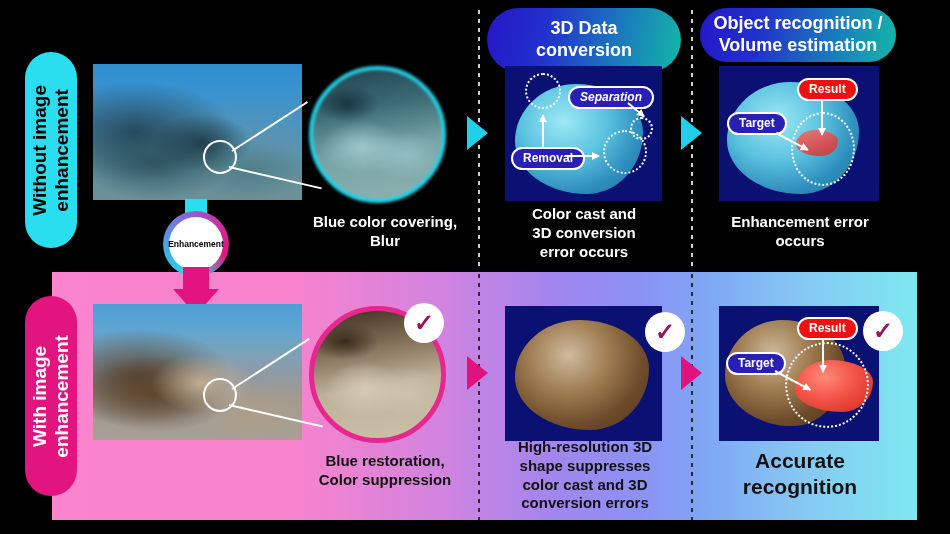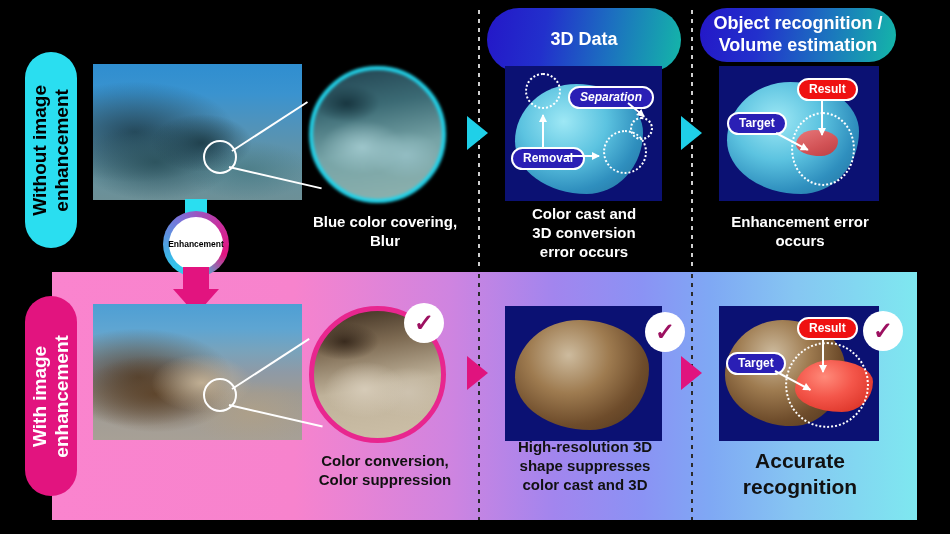--- a/index.html
+++ b/index.html
@@ -269,20 +269,21 @@
   <div class="band"></div>
 
   <div class="vdots" style="left:478px; top:10px; height:258px;"></div>
   <div class="vdots" style="left:691px; top:10px; height:258px;"></div>
   <div class="vdots dark" style="left:478px; top:274px; height:246px;"></div>
   <div class="vdots dark" style="left:691px; top:274px; height:246px;"></div>
 
   <div class="headpill headpill-a">
     <div>
       <div>3D Data</div>
+      <div>conversion</div>
     </div>
   </div>
   <div class="headpill headpill-b">
     <div>
       <div>Object recognition /</div>
       <div>Volume estimation</div>
     </div>
   </div>
 
   <div class="sidepill sidepill-top">
@@ -358,35 +359,36 @@
 
   <div class="photo reef-brown" style="left:93px; top:304px; width:209px; height:136px;"></div>
   <div class="roi-ring" style="left:203px; top:378px; width:34px; height:34px;"></div>
   <div class="leader" style="left:232px; top:388px; width:92px; transform: rotate(-33deg);"></div>
   <div class="leader" style="left:229px; top:404px; width:96px; transform: rotate(13deg);"></div>
 
   <div class="magcircle mag-pink" style="left:309px; top:306px; width:137px; height:137px;"></div>
   <div class="check" style="left:404px; top:303px;">✓</div>
 
   <div class="caption caption-dark" style="left:290px; top:452px; width:190px;">
-    <div>Color conversion,</div>
+    <div>Blue restoration,</div>
     <div>Color suppression</div>
   </div>
 
   <div class="tri tri-pink" style="left:467px; top:356px;"></div>
 
   <div class="panel3d" style="left:505px; top:306px; width:157px; height:135px;">
     <div class="blob blob-brown" style="left:10px; top:14px; width:134px; height:110px;"></div>
   </div>
   <div class="check" style="left:645px; top:312px;">✓</div>
 
   <div class="caption caption-dark" style="left:495px; top:438px; width:180px;">
     <div>High-resolution 3D</div>
     <div>shape suppresses</div>
     <div>color cast and 3D</div>
+    <div>conversion errors</div>
   </div>
 
   <div class="tri tri-pink" style="left:681px; top:356px;"></div>
 
   <div class="panel3d" style="left:719px; top:306px; width:160px; height:135px;">
     <div class="blob blob-brown" style="left:6px; top:14px; width:120px; height:106px;"></div>
     <div class="redblob" style="left:76px; top:54px; width:78px; height:52px; background: radial-gradient(ellipse at 38% 32%, #ff8a7a 0%, #f4564a 42%, #e03a2e 76%, #c62b22 100%);"></div>
     <div class="dotted-ring" style="left:66px; top:36px; width:84px; height:86px;"></div>
     <div class="tag tag-red" style="left:78px; top:11px;">Result</div>
     <div class="tag tag-blue" style="left:7px; top:46px;">Target</div>

